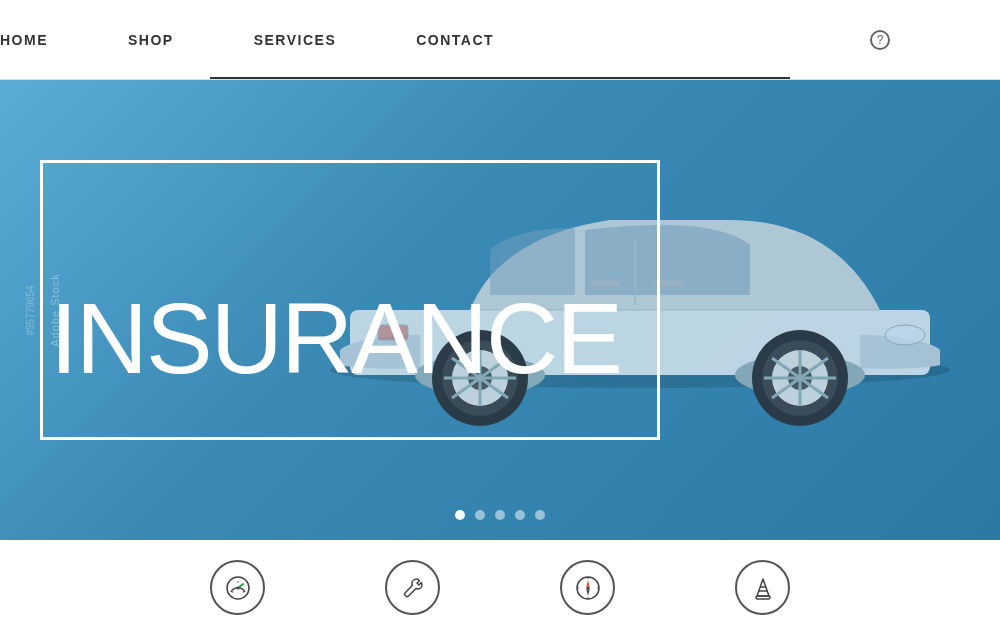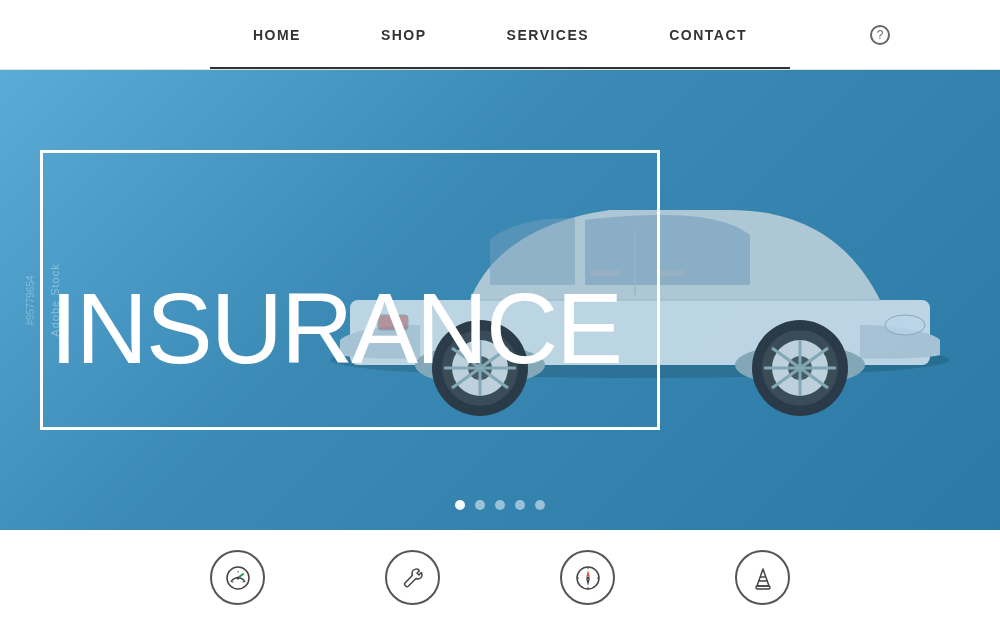--- a/index.html
+++ b/index.html
@@ -7,24 +7,24 @@
       width: 1000px;
       height: 625px;
       overflow: hidden;
       font-family: Arial, Helvetica, sans-serif;
       background: #f5f5f5;
     }
 
     
     .header {
       background: #ffffff;
-      height: 70px;
-      display: flex;
-      align-items: center;
-      justify-content: center;
+      height: 80px;
+      display: flex;
+      align-items: center;
+      justify-content: flex-start;
       border-bottom: 1px solid #e0e0e0;
       position: relative;
     }
     .nav {
       display: flex;
       align-items: center;
       gap: 80px;
     }
     .nav-item {
       font-size: 14px;

